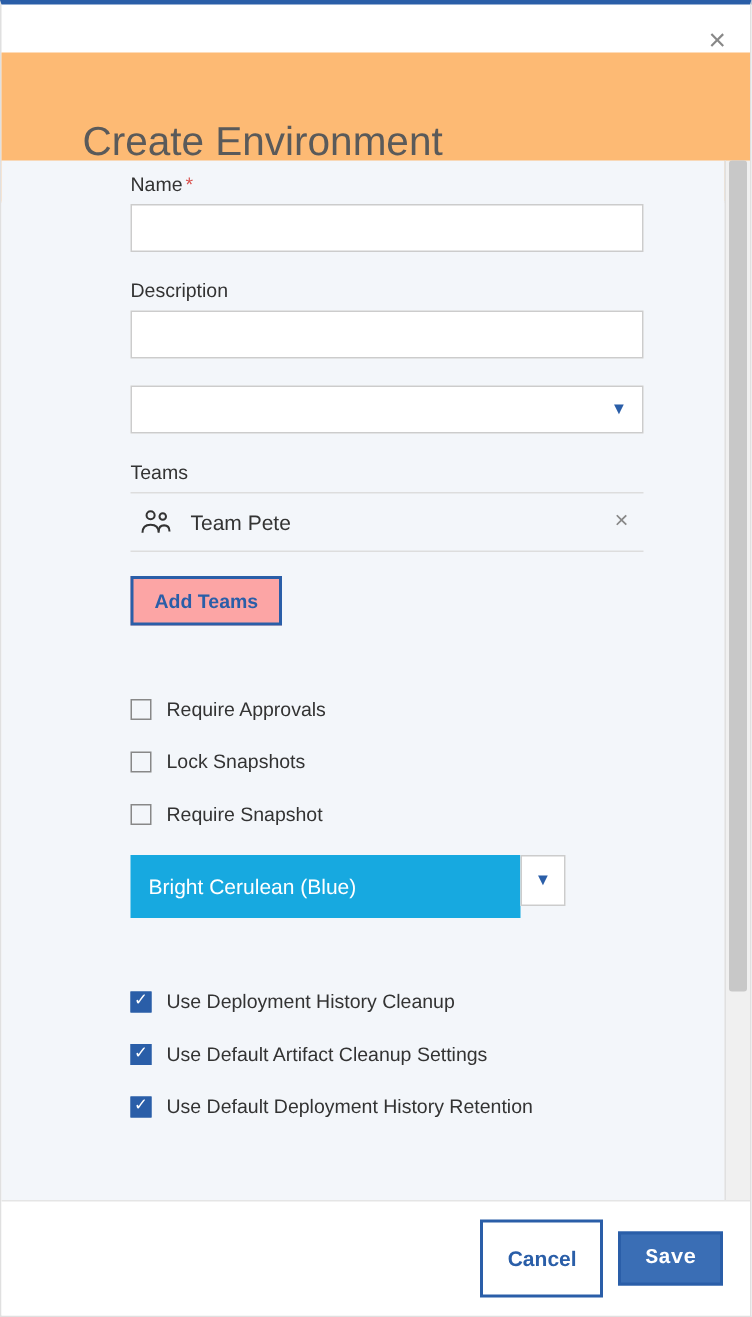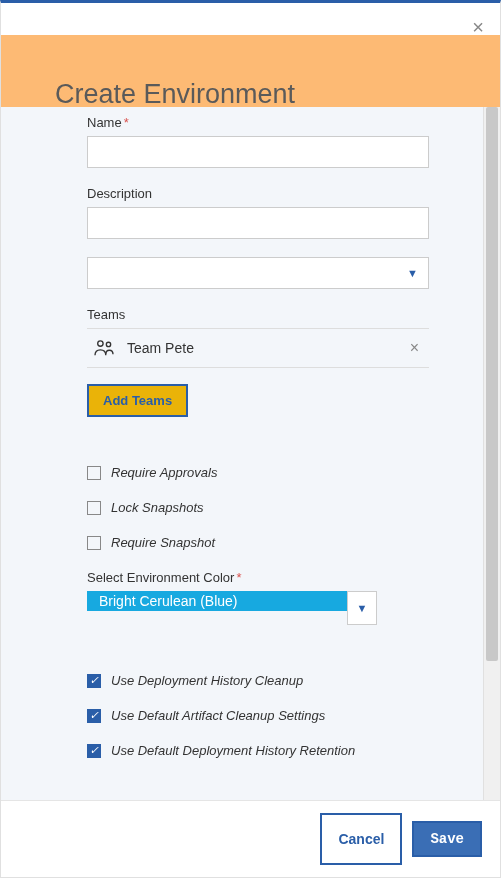--- a/index.html
+++ b/index.html
@@ -95,31 +95,30 @@
     transform: translateY(-50%);
     color: #888;
     font-size: 16px;
     cursor: pointer;
     line-height: 1;
   }
   .btn-outline {
     display: inline-block;
     border: 2px solid #2a5ea8;
     color: #2a5ea8;
-    background: #eab308;
+    background: #fca5a5;
     padding: 7px 14px;
     font-size: 13px;
     font-weight: bold;
     cursor: pointer;
   }
   .check-row {
     display: flex;
     align-items: center;
     margin: 20px 0;
-    font-style: italic;
   }
   .checkbox {
     width: 14px;
     height: 14px;
     border: 1px solid #888;
     margin-right: 10px;
     cursor: pointer;
     display: inline-flex;
     align-items: center;
     justify-content: center;
@@ -132,21 +131,21 @@
   .checkbox.checked::after {
     content: "✓";
     color: #fff;
     font-size: 11px;
     line-height: 1;
   }
   .check-label { font-size: 13px; color: #333; }
   .color-select-wrap { display: flex; width: 290px; }
   .color-select {
     flex: 1;
-    height: 20px;
+    height: 42px;
     background: #17a9e0;
     color: #fff;
     display: flex;
     align-items: center;
     padding: 0 12px;
     font-size: 14px;
     cursor: pointer;
   }
   .color-caret {
     width: 30px;
@@ -271,23 +270,20 @@
         <span class="checkbox"></span>
         <span class="check-label">Lock Snapshots</span>
       </div>
 
       <div class="check-row">
         <span class="checkbox"></span>
         <span class="check-label">Require Snapshot</span>
       </div>
 
       <div class="field" style="margin-top:10px">
-        <label class="field-label">
-          <span>Select Environment Color</span><span class="req">*</span>
-        </label>
         <div class="color-select-wrap">
           <div class="color-select">
             <span>Bright Cerulean (Blue)</span>
           </div>
           <div class="color-caret">
             <span>▼</span>
           </div>
         </div>
       </div>
 

